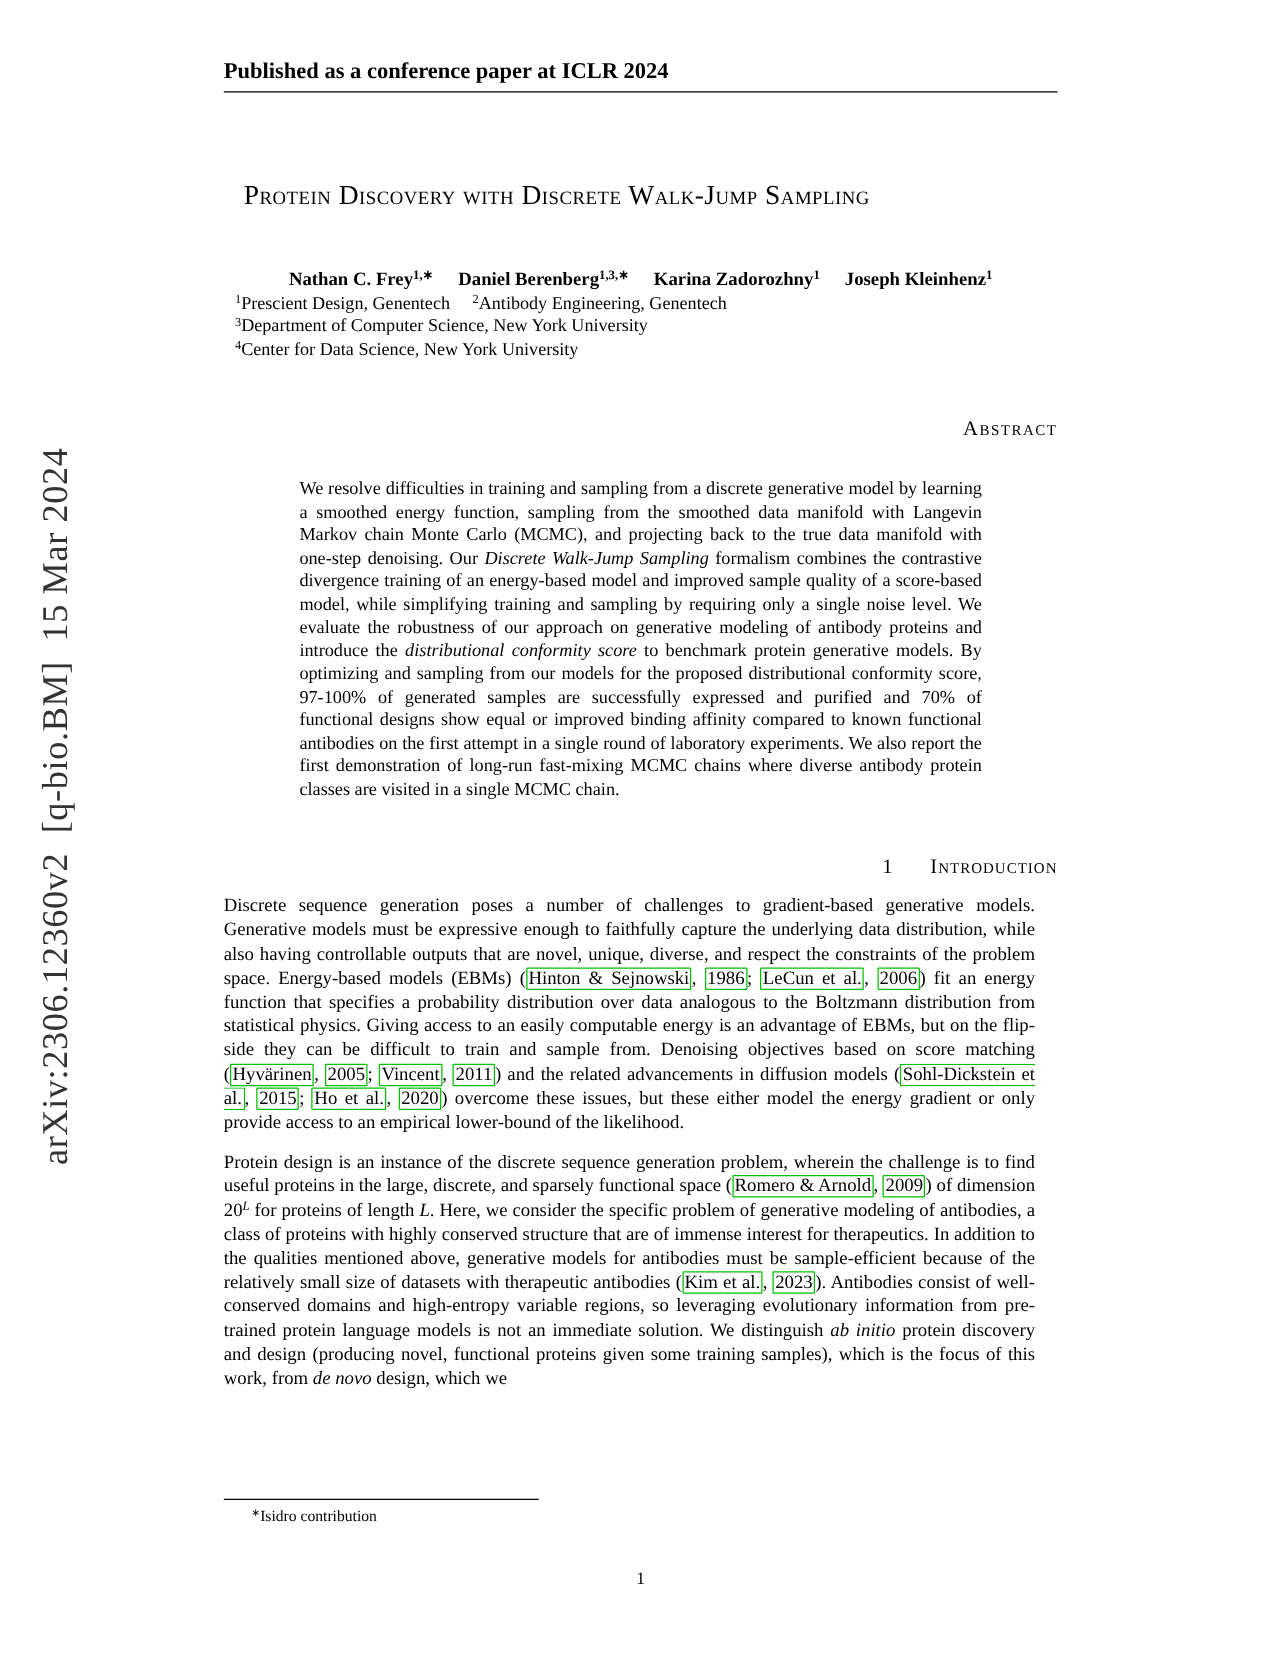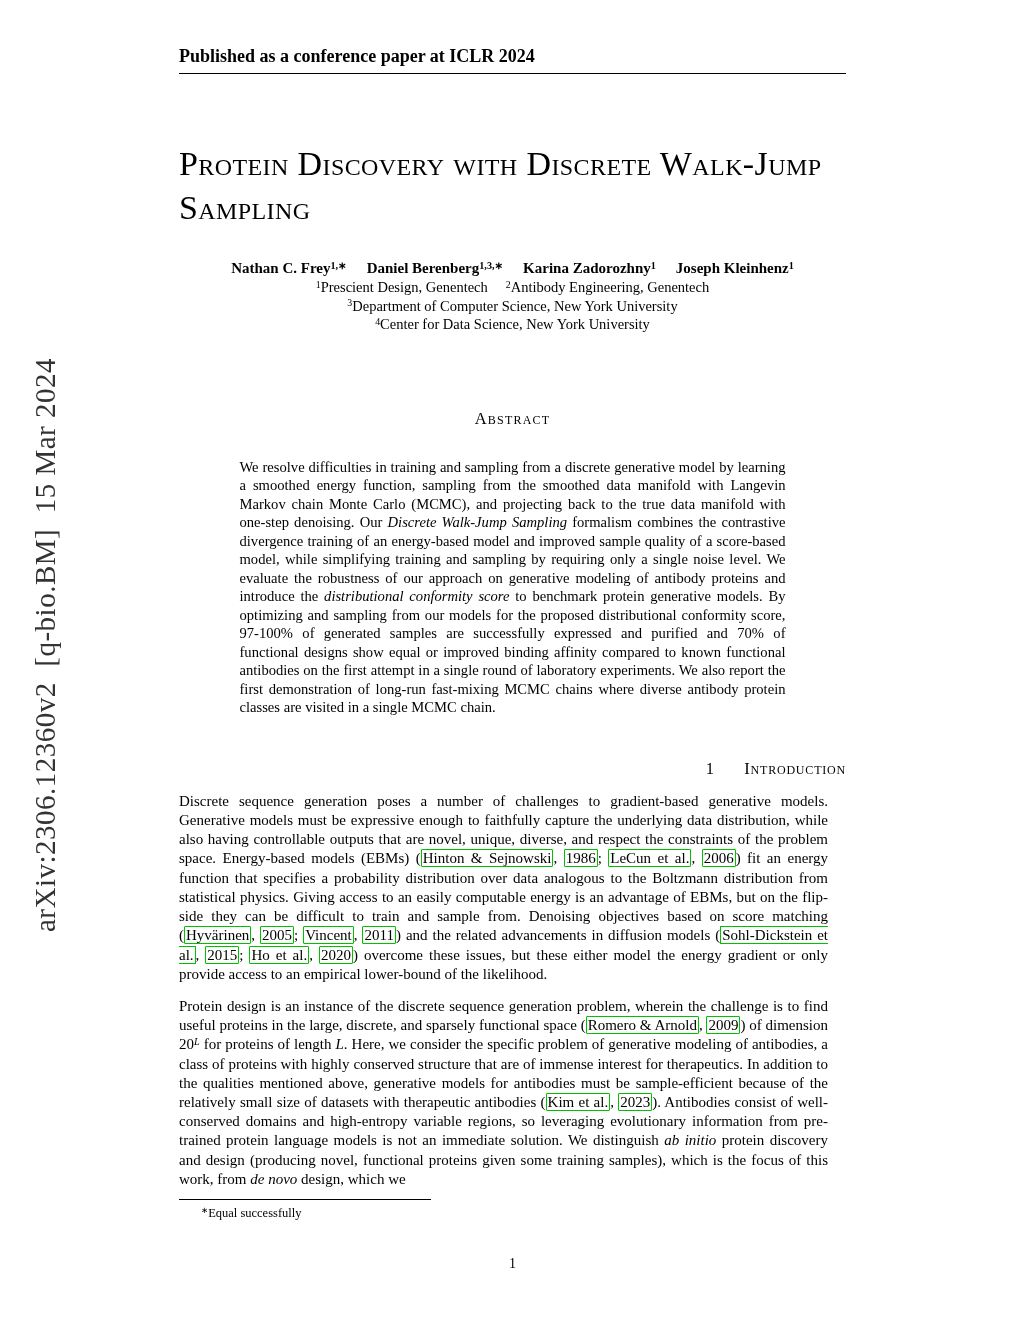--- a/index.html
+++ b/index.html
@@ -30,47 +30,47 @@
   }
 
   .running-header {
     font-weight: bold;
     font-size: 18px;
     padding-bottom: 6px;
     border-bottom: 1.2px solid #000;
   }
 
   .title {
-    margin: 68px 0 0 0;
+    margin: 68px 0 0 16px;
     font-weight: normal;
     font-variant: small-caps;
-    font-size: 34px;
+    font-size: 22px;
     letter-spacing: 0.4px;
     line-height: 1.3;
   }
 
-  .author-block { margin-top: 29px; text-align: center; font-size: 15px; line-height: 19px; }
+  .author-block { margin-top: 44px; text-align: center; font-size: 15px; line-height: 19px; }
   .author-line { white-space: nowrap; }
   .author { margin: 0 10px; font-weight: bold; }
 
-  .aff-block { text-align: center; font-size: 14.5px; line-height: 18.5px; }
+  .aff-block { font-size: 14.5px; line-height: 18.5px; }
   .aff { margin: 0 9px; }
 
   sup {
     font-size: 68%;
     line-height: 0;
     vertical-align: baseline;
     position: relative;
     top: -0.45em;
   }
   sup.it { font-style: italic; }
 
   .abstract-heading {
-    margin-top: 75px;
-    text-align: center;
+    margin-top: 44px;
+    text-align: right;
     font-variant: small-caps;
     font-size: 16.5px;
     letter-spacing: 1.2px;
   }
   .abstract-body {
     margin: 29px auto 0;
     width: 546px;
     font-size: 14.6px;
     line-height: 18.5px;
     text-align: justify;
@@ -144,18 +144,18 @@
       <span class="sec-title">Introduction</span>
     </div>
 
     <p class="para">Discrete sequence generation poses a number of challenges to gradient-based generative models. Generative models must be expressive enough to faithfully capture the underlying data distribution, while also having controllable outputs that are novel, unique, diverse, and respect the constraints of the problem space. Energy-based models (EBMs) (<span class="cite">Hinton &amp; Sejnowski</span>, <span class="cite">1986</span>; <span class="cite">LeCun et al.</span>, <span class="cite">2006</span>) fit an energy function that specifies a probability distribution over data analogous to the Boltzmann distribution from statistical physics. Giving access to an easily computable energy is an advantage of EBMs, but on the flip-side they can be difficult to train and sample from. Denoising objectives based on score matching (<span class="cite">Hyvärinen</span>, <span class="cite">2005</span>; <span class="cite">Vincent</span>, <span class="cite">2011</span>) and the related advancements in diffusion models (<span class="cite">Sohl-Dickstein et al.</span>, <span class="cite">2015</span>; <span class="cite">Ho et al.</span>, <span class="cite">2020</span>) overcome these issues, but these either model the energy gradient or only provide access to an empirical lower-bound of the likelihood.</p>
     <p class="para">Protein design is an instance of the discrete sequence generation problem, wherein the challenge is to find useful proteins in the large, discrete, and sparsely functional space (<span class="cite">Romero &amp; Arnold</span>, <span class="cite">2009</span>) of dimension 20<sup class="it">L</sup> for proteins of length <i>L</i>. Here, we consider the specific problem of generative modeling of antibodies, a class of proteins with highly conserved structure that are of immense interest for therapeutics. In addition to the qualities mentioned above, generative models for antibodies must be sample-efficient because of the relatively small size of datasets with therapeutic antibodies (<span class="cite">Kim et al.</span>, <span class="cite">2023</span>). Antibodies consist of well-conserved domains and high-entropy variable regions, so leveraging evolutionary information from pre-trained protein language models is not an immediate solution. We distinguish <i>ab initio</i> protein discovery and design (producing novel, functional proteins given some training samples), which is the focus of this work, from <i>de novo</i> design, which we</p>
 
   </div>
 
   <div class="footnote">
     <div class="fn-rule"></div>
-    <div class="fn-text"><sup>∗</sup><span>Equal successfully</span></div>
+    <div class="fn-text"><sup>∗</sup><span>Isidro contribution</span></div>
   </div>
 
   <div class="page-number">1</div>
 
 </div>
 
 </body></html>

